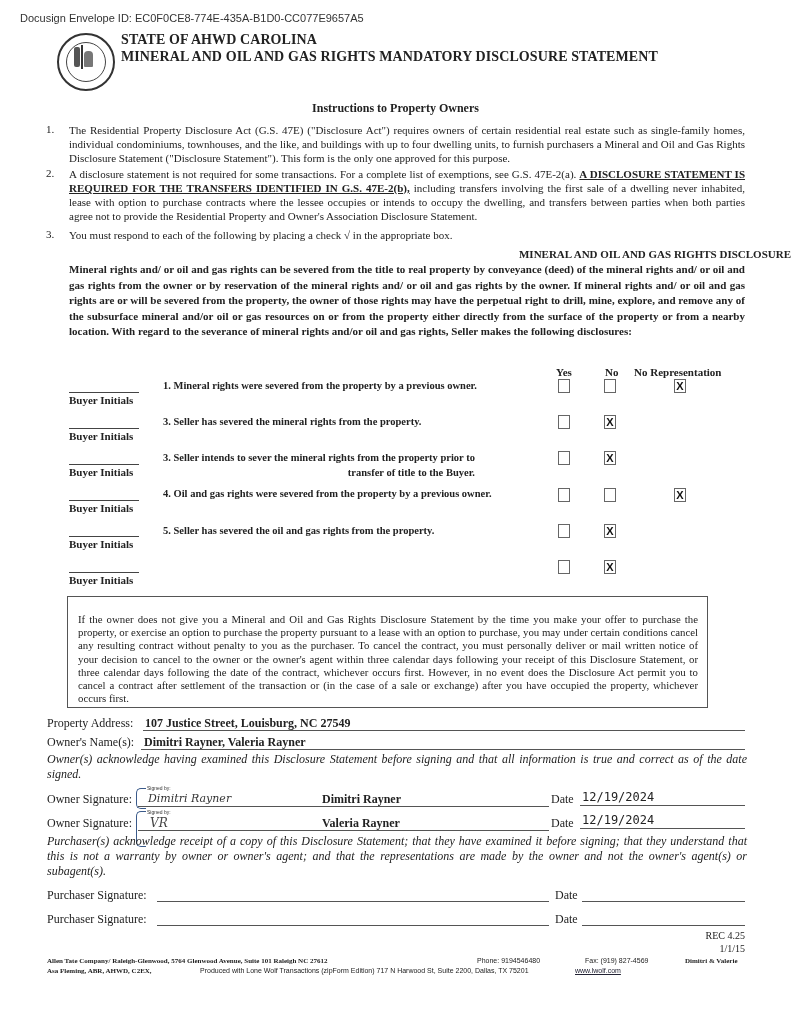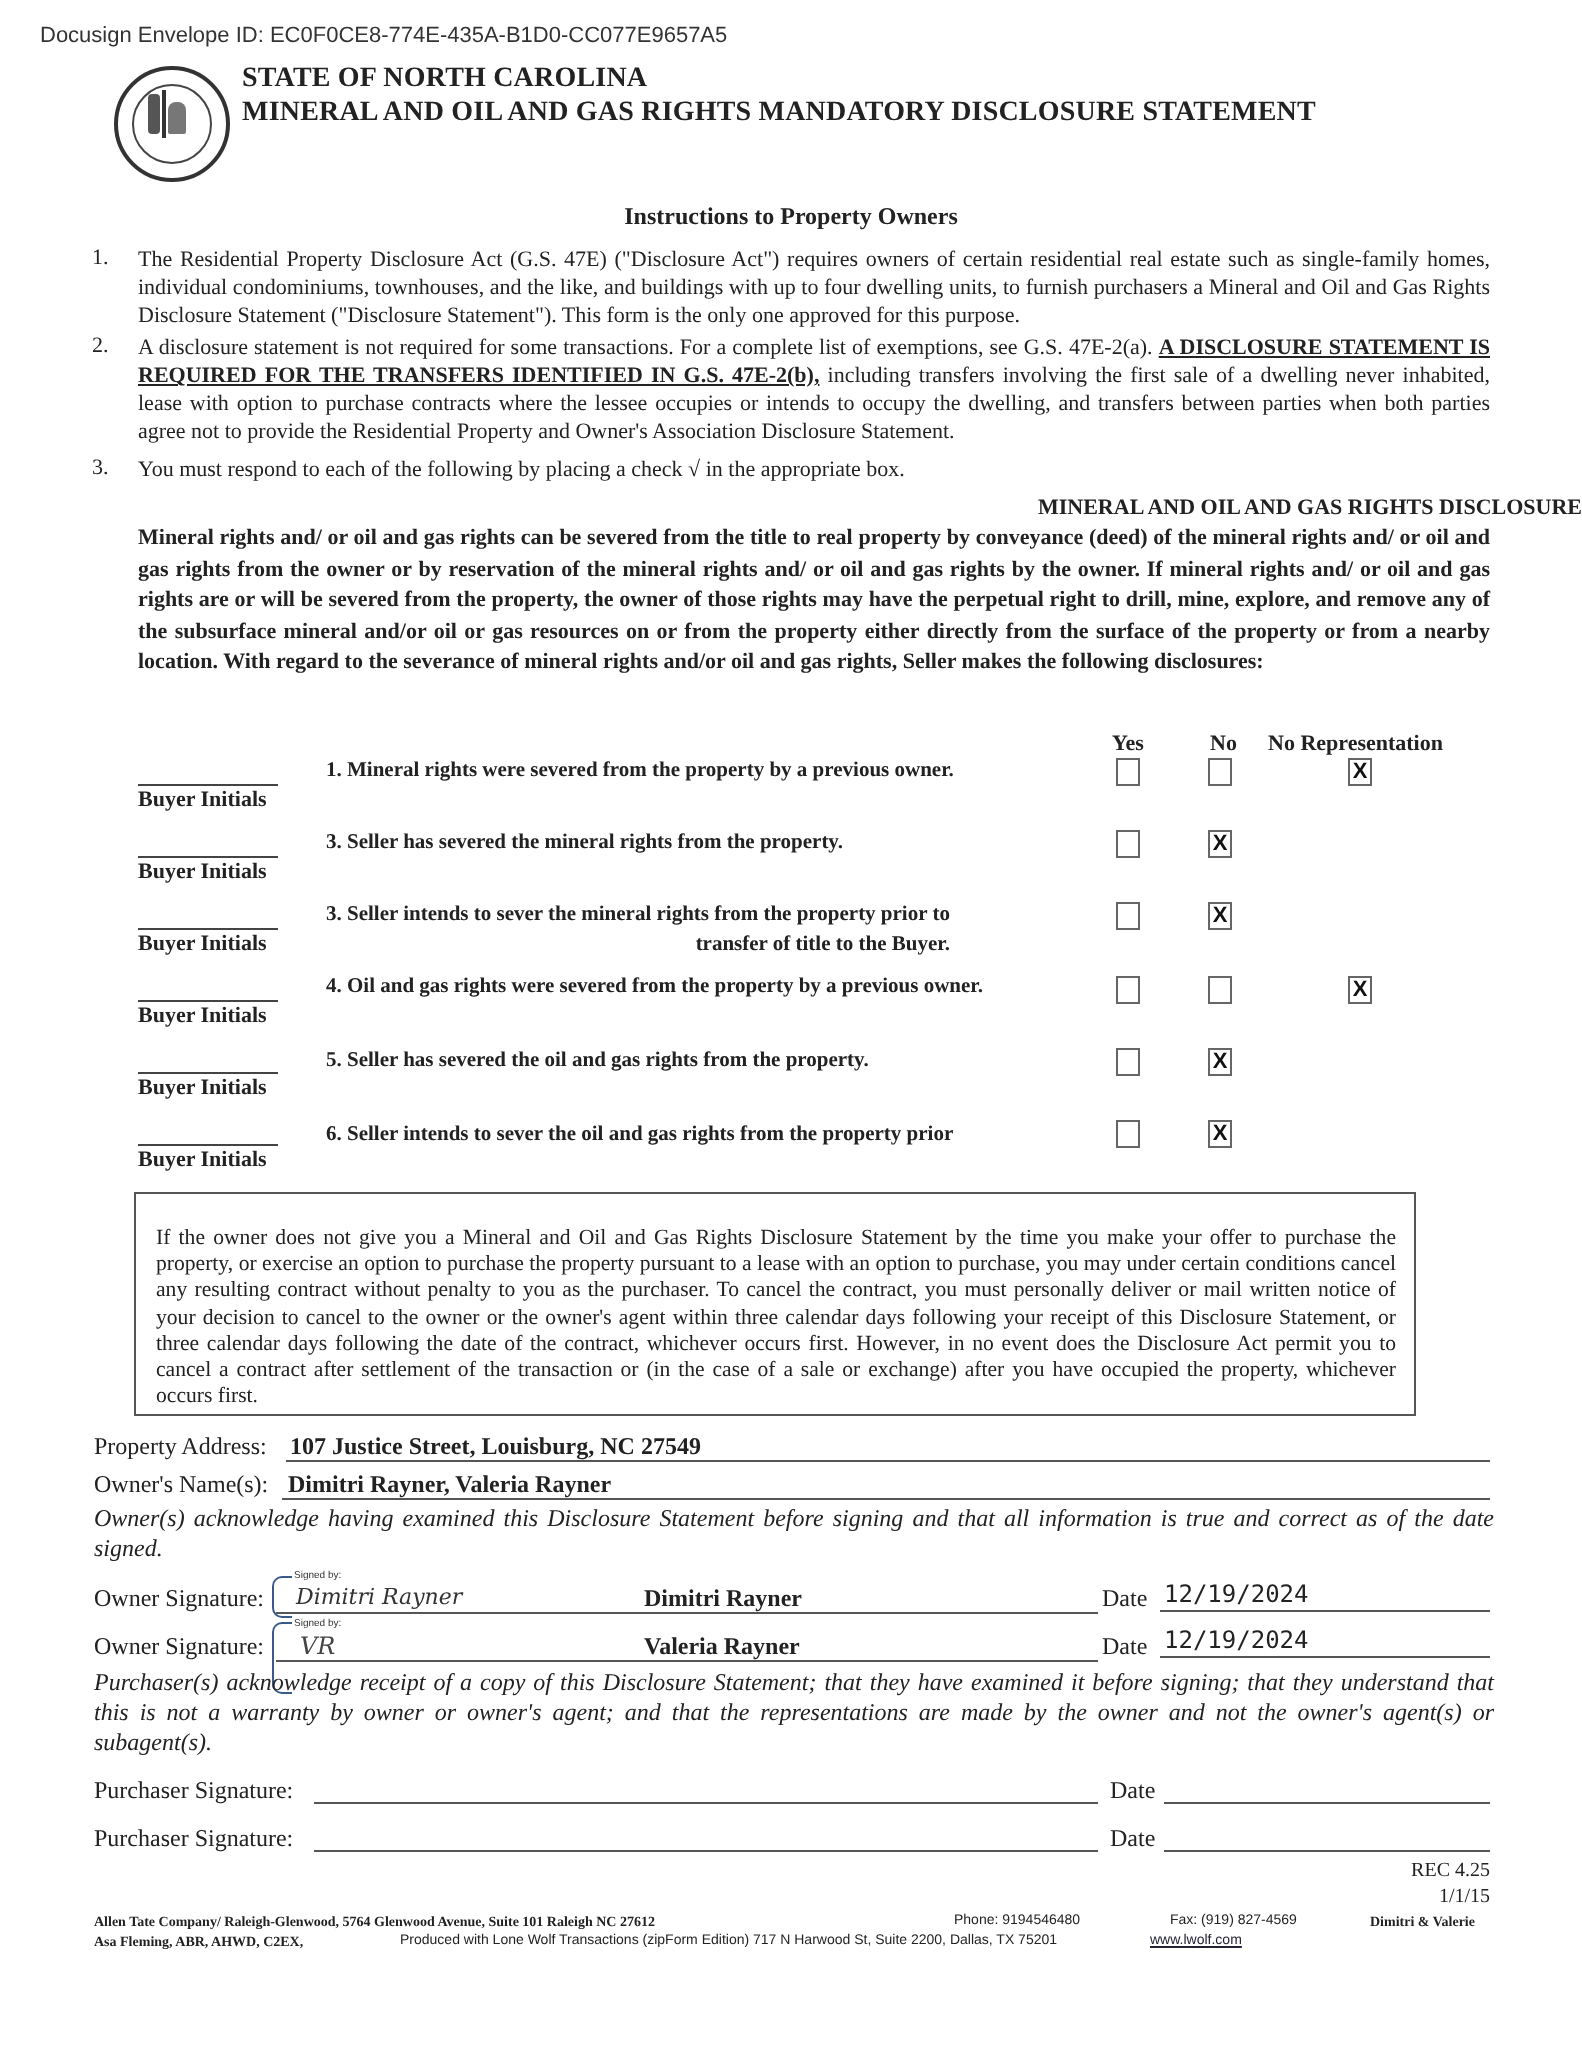--- a/index.html
+++ b/index.html
@@ -44,21 +44,21 @@
 <body>
 
 <div class="abs envelope">Docusign Envelope ID: EC0F0CE8-774E-435A-B1D0-CC077E9657A5</div>
 
 <div class="abs seal">
   <div class="inner"></div>
     <div class="fig1"></div>
     <div class="col"></div>
     <div class="fig2"></div>
 </div>
-<div class="abs title1">STATE OF NORTH CAROLINA</div>
+<div class="abs title1">STATE OF AHWD CAROLINA</div>
 <div class="abs title2">MINERAL AND OIL AND GAS RIGHTS MANDATORY DISCLOSURE STATEMENT</div>
 
 <div class="abs instr-head">Instructions to Property Owners</div>
 
 <div class="abs num" style="top:123px">1.</div>
 <div class="abs para" style="top:123px">The Residential Property Disclosure Act (G.S. 47E) ("Disclosure Act") requires owners of certain residential real estate such as single-family homes, individual condominiums, townhouses, and the like, and buildings with up to four dwelling units, to furnish purchasers a Mineral and Oil and Gas Rights Disclosure Statement ("Disclosure Statement"). This form is the only one approved for this purpose.</div>
 
 <div class="abs num" style="top:167px">2.</div>
 <div class="abs para" style="top:167px"><span>A disclosure statement is not required for some transactions. For a complete list of exemptions, see G.S. 47E-2(a). </span><span class="b u">A DISCLOSURE STATEMENT IS REQUIRED FOR THE TRANSFERS IDENTIFIED IN G.S. 47E-2(b),</span><span> including transfers involving the first sale of a dwelling never inhabited, lease with option to purchase contracts where the lessee occupies or intends to occupy the dwelling, and transfers between parties when both parties agree not to provide the Residential Property and Owner's Association Disclosure Statement.</span></div>
 
@@ -126,21 +126,20 @@
       <div></div>
     </div>
   <div class="abs cb" style="left:558px;top:524px"></div>
   <div class="abs cb" style="left:604px;top:524px">X</div>
 </div>
 
 <div>
   <div class="abs initials-line" style="top:572px"></div>
   <div class="abs initials-label" style="top:574px">Buyer Initials</div>
   <div class="abs q-text" style="top:561px">
-      <div>6. Seller intends to sever the oil and gas rights from the property prior</div>
     </div>
   <div class="abs cb" style="left:558px;top:560px"></div>
   <div class="abs cb" style="left:604px;top:560px">X</div>
 </div>
 
 <div class="abs note-box">
   <div class="note-body">If the owner does not give you a Mineral and Oil and Gas Rights Disclosure Statement by the time you make your offer to purchase the property, or exercise an option to purchase the property pursuant to a lease with an option to purchase, you may under certain conditions cancel any resulting contract without penalty to you as the purchaser. To cancel the contract, you must personally deliver or mail written notice of your decision to cancel to the owner or the owner's agent within three calendar days following your receipt of this Disclosure Statement, or three calendar days following the date of the contract, whichever occurs first. However, in no event does the Disclosure Act permit you to cancel a contract after settlement of the transaction or (in the case of a sale or exchange) after you have occupied the property, whichever occurs first.</div>
 </div>
 
 <div class="abs field-label" style="left:47px;top:716px">Property Address:</div>

